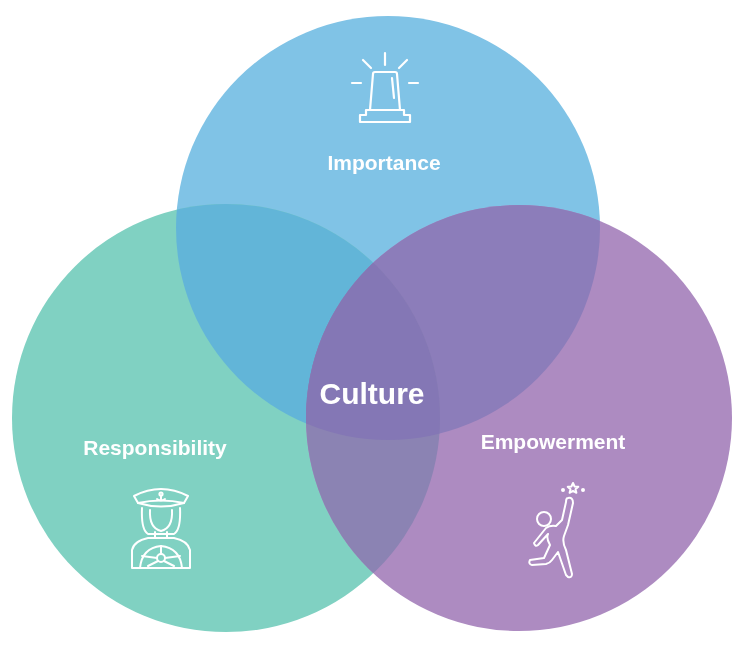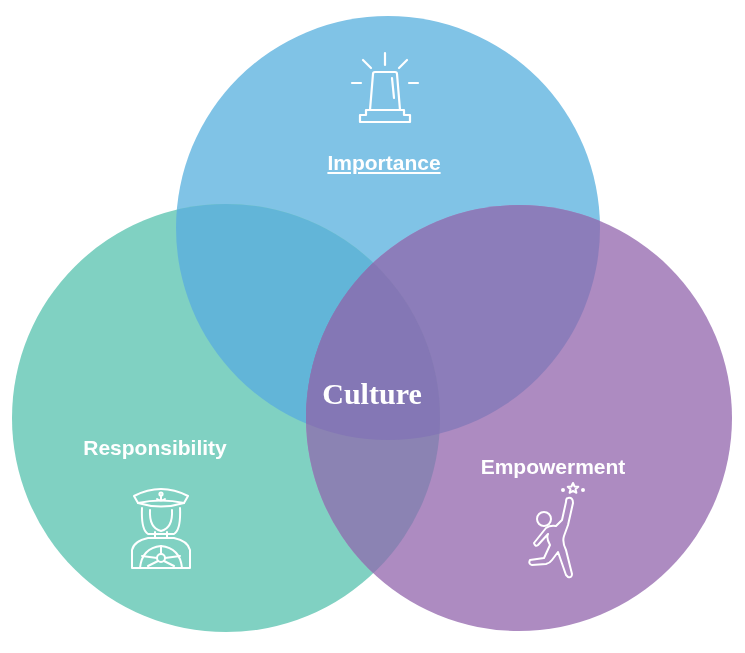--- a/index.html
+++ b/index.html
@@ -46,23 +46,23 @@
 <svg class="icon" style="left:348px;top:50px;" width="74" height="74" viewBox="0 0 74 74" fill="none" stroke="#ffffff" stroke-width="2.2" stroke-linecap="round" stroke-linejoin="round">
   <line x1="37" y1="3" x2="37" y2="15"></line>
   <line x1="15" y1="10" x2="23" y2="18"></line>
   <line x1="59" y1="10" x2="51" y2="18"></line>
   <line x1="4" y1="33" x2="13" y2="33"></line>
   <line x1="61" y1="33" x2="70" y2="33"></line>
   <path d="M22 60 L25 24 Q25 22 27 22 L47 22 Q49 22 49 24 L52 60"></path>
   <line x1="44" y1="28" x2="46" y2="48"></line>
   <path d="M18 60 L56 60 L56 65 L62 65 L62 72 L12 72 L12 65 L18 65 Z"></path>
 </svg>
-<div class="label small" style="left:384px;top:163px;text-decoration:underline;">Importance</div>
+<div class="label small" style="left:384px;top:163px;">Importance</div>
 
-<div class="label center" style="left:372px;top:394px;font-family:Liberation Serif, serif;">Culture</div>
+<div class="label center" style="left:372px;top:394px;">Culture</div>
 
 <div class="label small" style="left:155px;top:448px;">Responsibility</div>
 
 <svg class="icon" style="left:128px;top:486px;" width="66" height="84" viewBox="0 0 66 84" fill="none" stroke="#ffffff" stroke-width="2" stroke-linecap="round" stroke-linejoin="round">
   <path d="M6 10 Q33 -4 60 10 L56 17 Q33 12 10 17 Z"></path>
   <path d="M10 17 Q33 24 56 17"></path>
   <circle cx="33" cy="8" r="1.6"></circle>
   <line x1="33" y1="9.5" x2="33" y2="14"></line>
   <path d="M29 13 Q33 16 37 13"></path>
   <path d="M14 22 Q13 44 20 48 L46 48 Q53 44 52 22"></path>
@@ -71,21 +71,21 @@
   <path d="M4 82 L4 64 Q6 55 20 52 L46 52 Q60 55 62 64 L62 82 Z"></path>
   <path d="M12 82 Q14 62 33 60 Q52 62 54 82"></path>
   <circle cx="33" cy="72" r="4"></circle>
   <line x1="33" y1="60" x2="33" y2="68"></line>
   <line x1="14" y1="70" x2="29" y2="72"></line>
   <line x1="52" y1="70" x2="37" y2="72"></line>
   <line x1="20" y1="80" x2="30" y2="75"></line>
   <line x1="46" y1="80" x2="36" y2="75"></line>
 </svg>
 
-<div class="label small" style="left:553px;top:467px;">Empowerment</div>
+<div class="label small" style="left:553px;top:442px;">Empowerment</div>
 
 <svg class="icon" style="left:528px;top:480px;" width="64" height="104" viewBox="0 0 64 104" fill="none" stroke="#ffffff" stroke-width="2" stroke-linecap="round" stroke-linejoin="round">
   <path d="M45 3 L46.6 6.5 L50.3 6.8 L47.5 9.2 L48.4 12.8 L45 10.9 L41.6 12.8 L42.5 9.2 L39.7 6.8 L43.4 6.5 Z"></path>
   <circle cx="35" cy="10" r="1" fill="#ffffff"></circle>
   <circle cx="55" cy="10" r="1" fill="#ffffff"></circle>
   <circle cx="16" cy="39" r="7"></circle>
   <path d="M40 18 Q45 17 45 23 L40 45 L36 56 Q34 62 38 70 L44 94 Q44 98 40 97 L38 95 L30 72 L24 80 Q22 83 18 84 L4 85 Q0 84 2 80 L16 78 L22 65 Q18 58 20 54 L10 65 Q7 67 6 63 L18 48 Q22 45 28 46 L34 40 L38 22 Q38 18 40 18 Z"></path>
 </svg>
 
 </body></html>

